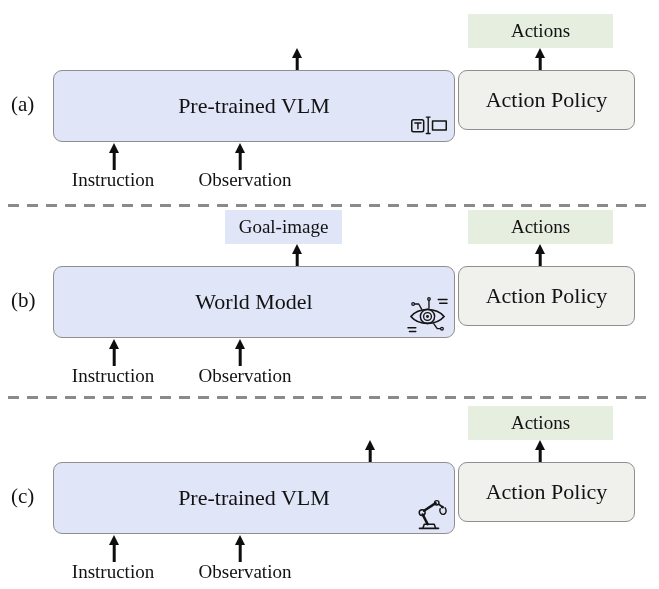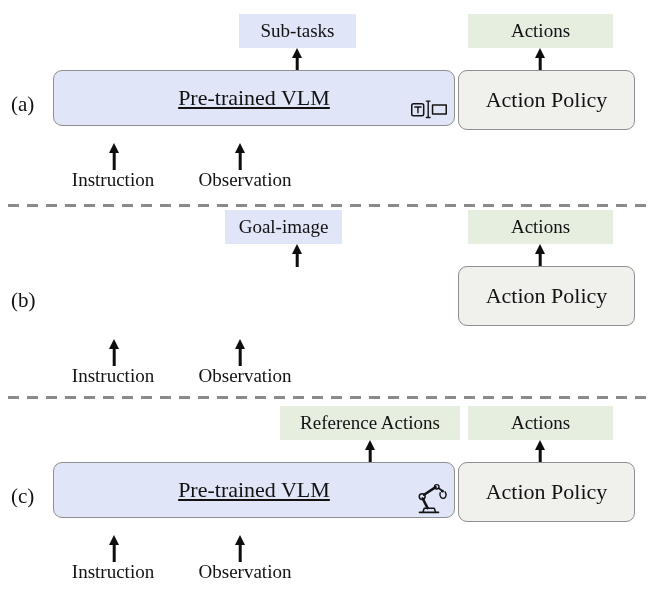--- a/index.html
+++ b/index.html
@@ -21,25 +21,25 @@
 
   .out-label {
     position:absolute; top:14px; height:34px;
     display:flex; align-items:center; justify-content:center;
     font-size:19px; white-space:nowrap;
   }
   .lav { background:var(--lavender, #e0e5f7); }
   .grn { background:var(--green, #e6eee0); }
 
   .main-box {
-    position:absolute; left:53px; top:70px; width:402px; height:56px;
+    position:absolute; left:53px; top:70px; width:402px; height:72px;
     background:var(--lavender, #e0e5f7);
     border:1.6px solid var(--border, #8f8f8f); border-radius:9px;
     display:flex; align-items:center; justify-content:center;
-    font-size:22px; box-sizing:border-box;text-decoration:underline;
+    font-size:22px; box-sizing:border-box;
   }
   .policy-box {
     position:absolute; left:458px; top:70px; width:177px; height:60px;
     background:var(--policy_gray, #f0f1ed);
     border:1.6px solid var(--border, #8f8f8f); border-radius:9px;
     display:flex; align-items:center; justify-content:center;
     font-size:22px; box-sizing:border-box;
   }
 
   .arrow { position:absolute; width:12px; }
@@ -66,21 +66,20 @@
   .ic-stroke { stroke:#141414; fill:none; stroke-linecap:round; stroke-linejoin:round; }
 </style>
 </head>
 <body>
 
 <div class="canvas">
 
   <section class="panel" id="panel-a">
     <span class="letter">(a)</span>
 
-    <div class="out-label lav" style="left:239px; width:117px;">Sub-tasks</div>
     <div class="out-label grn" style="left:468px; width:145px;">Actions</div>
 
     <div class="arrow out" style="left:291px;">
       <span class="head"></span>
         <span class="shaft"></span>
     </div>
     <div class="arrow out" style="left:534px;">
       <span class="head"></span>
         <span class="shaft"></span>
     </div>
@@ -122,20 +121,39 @@
 
     <div class="arrow out" style="left:291px;">
       <span class="head"></span>
         <span class="shaft"></span>
     </div>
     <div class="arrow out" style="left:534px;">
       <span class="head"></span>
         <span class="shaft"></span>
     </div>
 
+    <div class="main-box">
+      <span>World Model</span>
+      <span class="box-icon" style="right:4px; bottom:1px;">
+        <svg width="45" height="41" viewBox="0 0 46 42">
+          <path class="ic-stroke" d="M6 22 C14 12.5 32 12.5 40 22 C32 31.5 14 31.5 6 22 Z" stroke-width="1.7"></path>
+          <circle class="ic-stroke" cx="23" cy="22" r="7.3" stroke-width="1.5"></circle>
+          <circle class="ic-stroke" cx="23" cy="22" r="4" stroke-width="1.4"></circle>
+          <circle cx="23" cy="22" r="1.5" fill="#141414"></circle>
+          <path class="ic-stroke" d="M17 14.5 L14 9.2 H10" stroke-width="1.4"></path>
+          <circle class="ic-stroke" cx="8.3" cy="9.2" r="1.4" stroke-width="1.3"></circle>
+          <path class="ic-stroke" d="M24.5 13.5 V5.5" stroke-width="1.4"></path>
+          <circle class="ic-stroke" cx="24.5" cy="4" r="1.3" stroke-width="1.3"></circle>
+          <path class="ic-stroke" d="M34 4.5 h9 M35.5 8.5 h7.5" stroke-width="1.5"></path>
+          <path class="ic-stroke" d="M3 33.5 h8 M4.5 37.3 h6.5" stroke-width="1.5"></path>
+          <path class="ic-stroke" d="M29.5 29.5 l3.5 5 h3" stroke-width="1.4"></path>
+          <circle class="ic-stroke" cx="37.8" cy="34.5" r="1.4" stroke-width="1.3"></circle>
+        </svg>
+      </span>
+    </div>
 
     <div class="policy-box">
       <span>Action Policy</span>
     </div>
 
     <div class="arrow in" style="left:108px;">
       <span class="head"></span>
         <span class="shaft"></span>
     </div>
     <div class="arrow in" style="left:234px;">
@@ -143,21 +161,20 @@
         <span class="shaft"></span>
     </div>
     <span class="in-label" style="left:113px;">Instruction</span>
     <span class="in-label" style="left:245px;">Observation</span>
   </section>
 
   <section class="panel" id="panel-c">
     <div class="divider" style="top:4px;"></div>
     <span class="letter">(c)</span>
 
-    <div class="out-label grn" style="left:280px; width:180px;">Reference Actions</div>
     <div class="out-label grn" style="left:468px; width:145px;">Actions</div>
 
     <div class="arrow out" style="left:364px;">
       <span class="head"></span>
         <span class="shaft"></span>
     </div>
     <div class="arrow out" style="left:534px;">
       <span class="head"></span>
         <span class="shaft"></span>
     </div>

